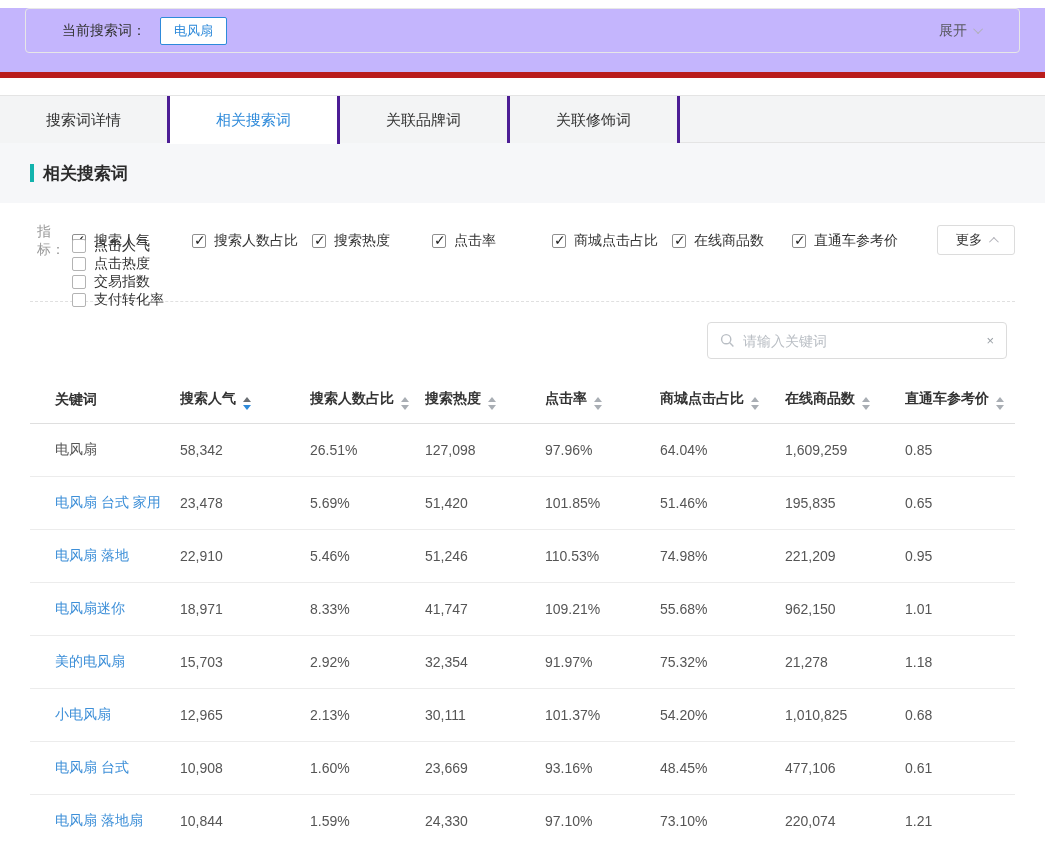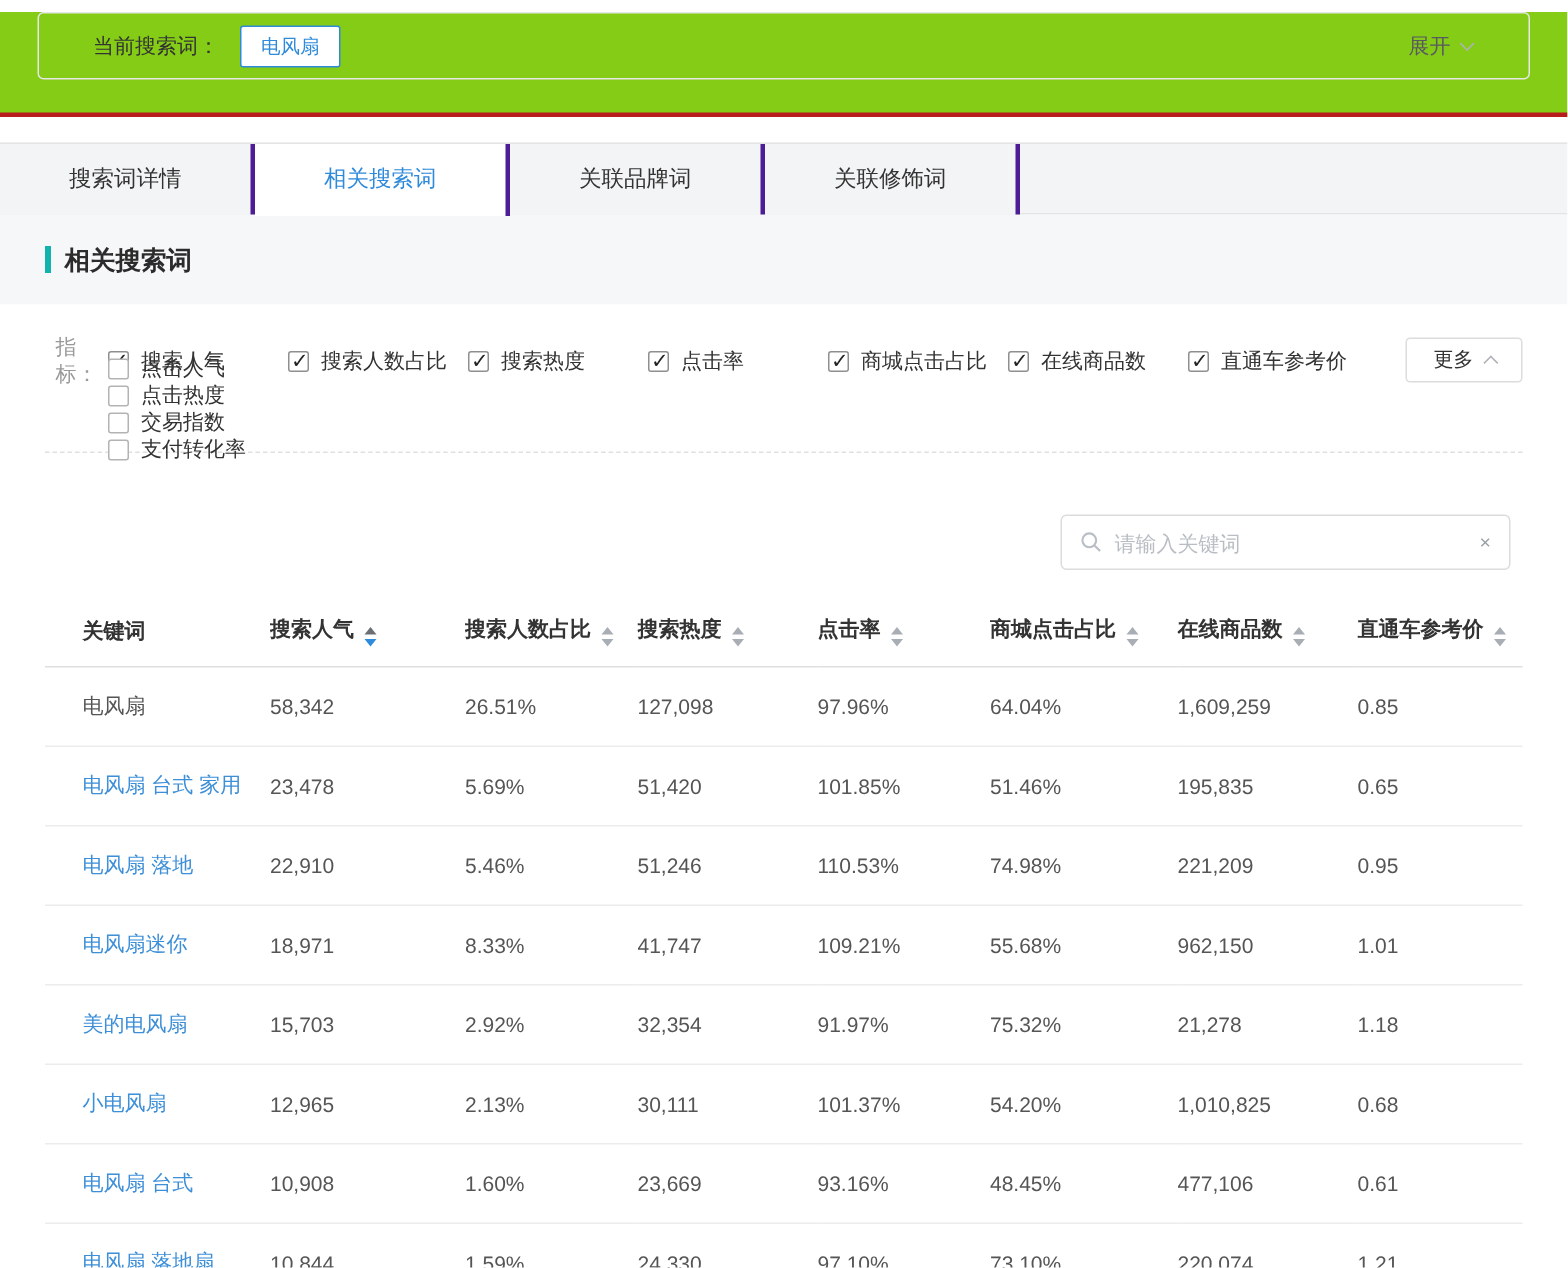--- a/index.html
+++ b/index.html
@@ -1,20 +1,20 @@
 <!DOCTYPE html>
 <html><head>
 <meta charset="utf-8">
 <style>
   * { margin:0; padding:0; box-sizing:border-box; }
   html,body { width:1045px; height:845px; overflow:hidden; background:#fff;
     font-family:"Liberation Sans","DejaVu Sans",sans-serif; font-size:14px; color:#333; }
 
   
-  .top-section { height:70px; background:#84cc16; border-bottom:3px solid #b91c1c; }
+  .top-section { height:70px; background:#c4b5fd; border-bottom:6px solid #b91c1c; }
   .top-card { margin:8px 25px 0 25px; height:45px; border:1px solid #e7e7e7; border-radius:4px;
     display:flex; align-items:center; padding:0 36px; }
   .top-card .label { color:#333; }
   .kw-tag { margin-left:14px; border:1px solid #2e8ada; color:#2e8ada; border-radius:2px;
     padding:4px 13px; font-size:13px; background:#fff; cursor:pointer; }
   .top-right { margin-left:auto; color:#595961; display:flex; align-items:center; gap:9px; cursor:pointer; }
   .chev { width:7px; height:7px; border-left:1px solid #b0b0b8; border-bottom:1px solid #b0b0b8; display:inline-block; }
   .chev.down { transform:rotate(-45deg) translateY(-2px); }
   .chev.up { transform:rotate(135deg) translateY(-2px); }
 
@@ -46,21 +46,21 @@
     font-weight:bold; color:#222; }
   .cbl { color:#333; }
   .more-btn { position:absolute; right:0; top:22px; width:78px; height:30px; border:1px solid #dcdcdc;
     border-radius:3px; background:#fff; display:flex; align-items:center; justify-content:center;
     gap:7px; color:#333; cursor:pointer; }
 
   .dashed-sep { margin-top:18px; border-bottom:1px dashed #e0e0e0; }
 
   .search-row { display:flex; justify-content:flex-end; padding:20px 8px 0 0; }
   .search-box { width:300px; height:37px; border:1px solid #dcdcdc; border-radius:4px;
-    display:flex; align-items:center; padding:0 12px; gap:8px; background:#fff;margin-top:21px; }
+    display:flex; align-items:center; padding:0 12px; gap:8px; background:#fff; }
   .search-box input { border:none; outline:none; flex:1; font-size:14px; color:#333;
     font-family:inherit; background:transparent; }
   .search-box input::placeholder { color:#b9bec4; }
   .clear-x { color:#9aa0a6; font-size:13px; cursor:pointer; }
 
   
   table { width:985px; border-collapse:collapse; table-layout:fixed; margin-top:18px; }
   th, td { text-align:left; vertical-align:middle; overflow:hidden; white-space:nowrap; }
   thead th { height:46px; font-size:14px; font-weight:bold; color:#333; border-bottom:1px solid #dfdfdf; }
   tbody td { height:53px; font-size:14px; color:#555; border-bottom:1px solid #ececec; }

